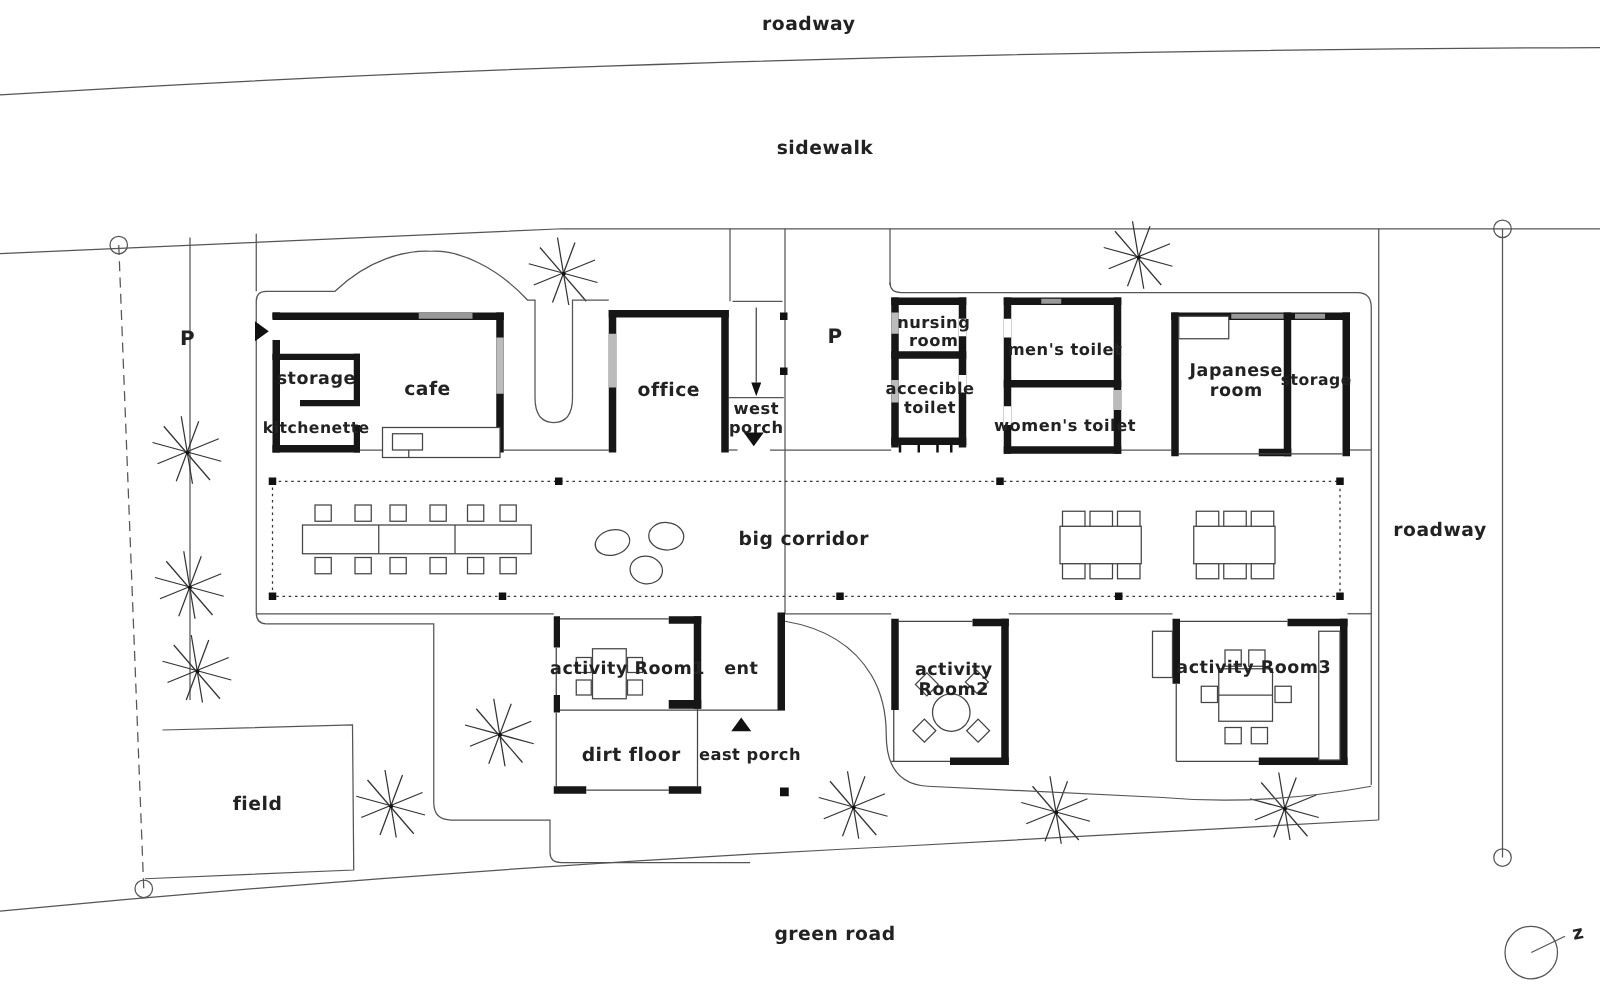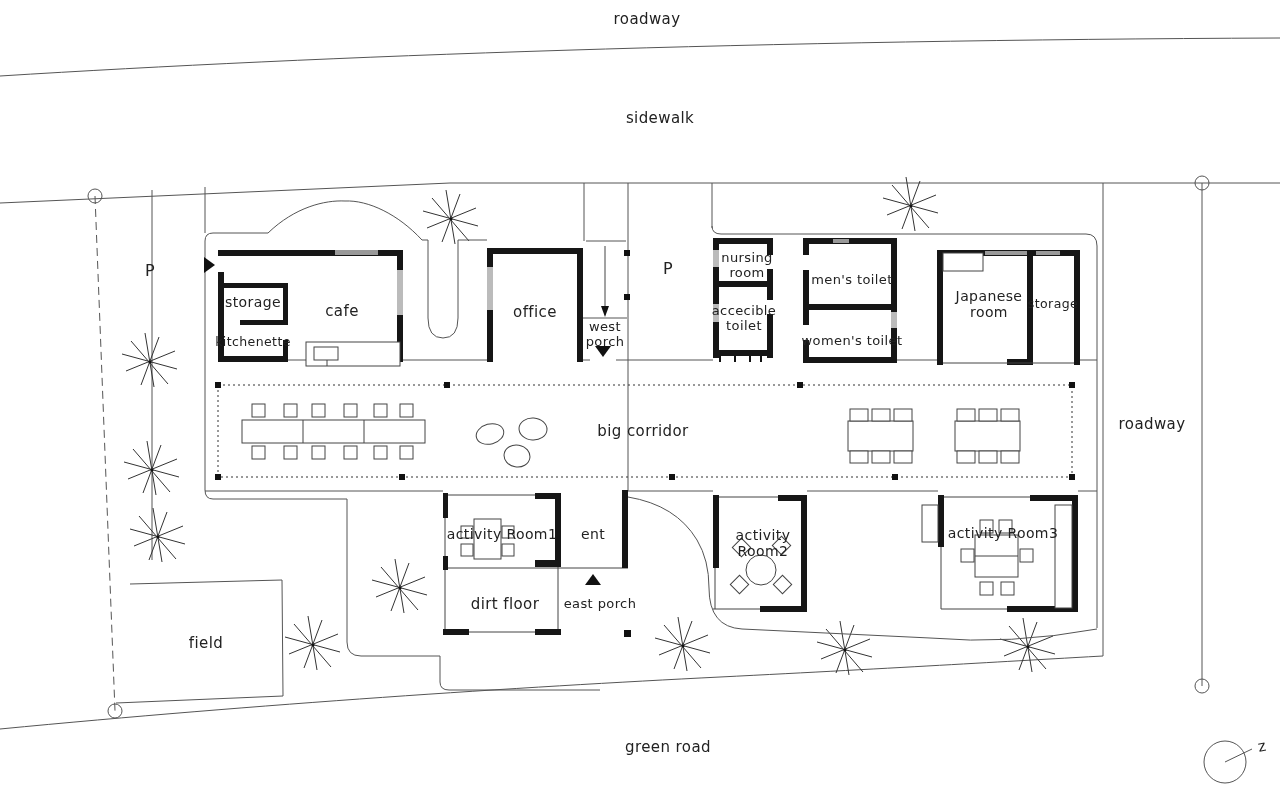--- a/index.html
+++ b/index.html
@@ -1,16 +1,16 @@
 <!DOCTYPE html>
 <html><head>
 <meta charset="utf-8">
 <style>
   html,body{margin:0;padding:0;background:#fff;}
-  .plan-wrap{width:1280px;height:798px;position:relative;background:#fff;overflow:hidden;}
+  .plan-wrap{width:1280px;height:798px;position:relative;background:#fff;overflow:hidden;font-weight:bold;}
   svg{display:block;}
   text{font-family:"DejaVu Sans","Liberation Sans",sans-serif;fill:#222;letter-spacing:.4px;}
   .t16{font-size:16px;}
   .t15{font-size:15px;}
   .t14{font-size:14px;}
   .t13{font-size:13px;}
   .t12{font-size:12.5px;}
   .thin{stroke:#555;stroke-width:1;fill:none;}
   .thin2{stroke:#444;stroke-width:1;fill:none;}
   .wall{fill:#161616;}

